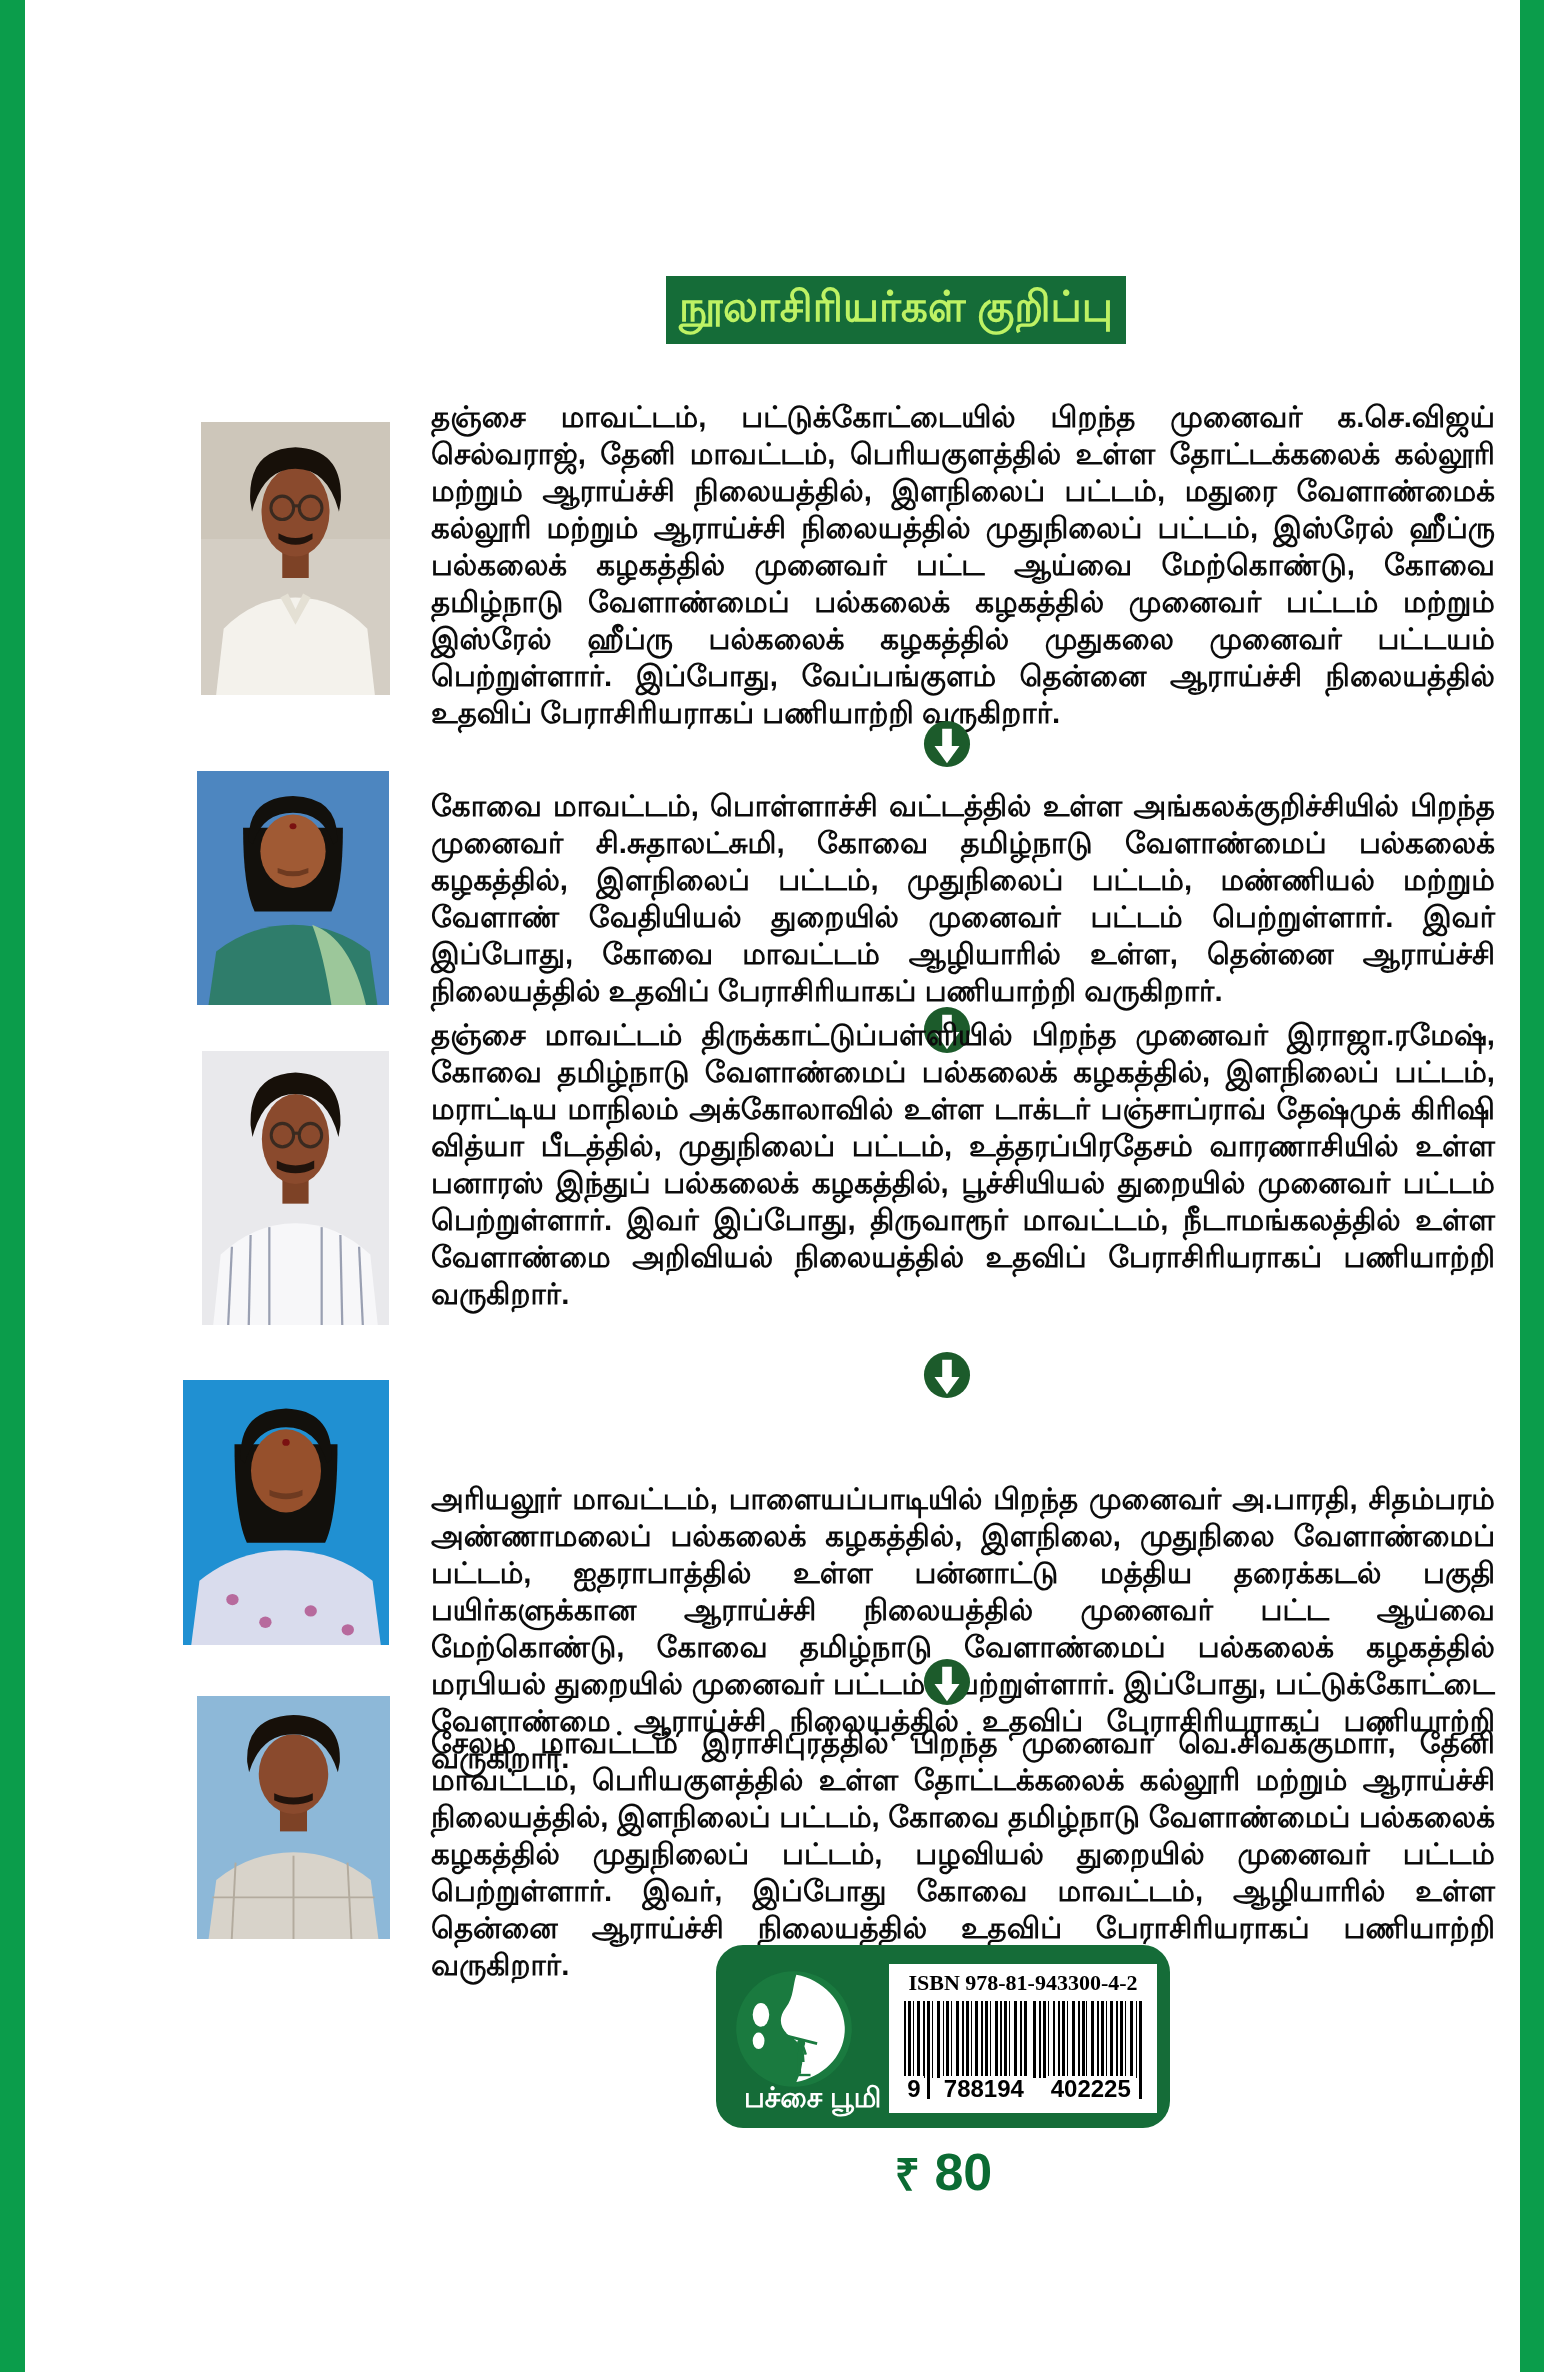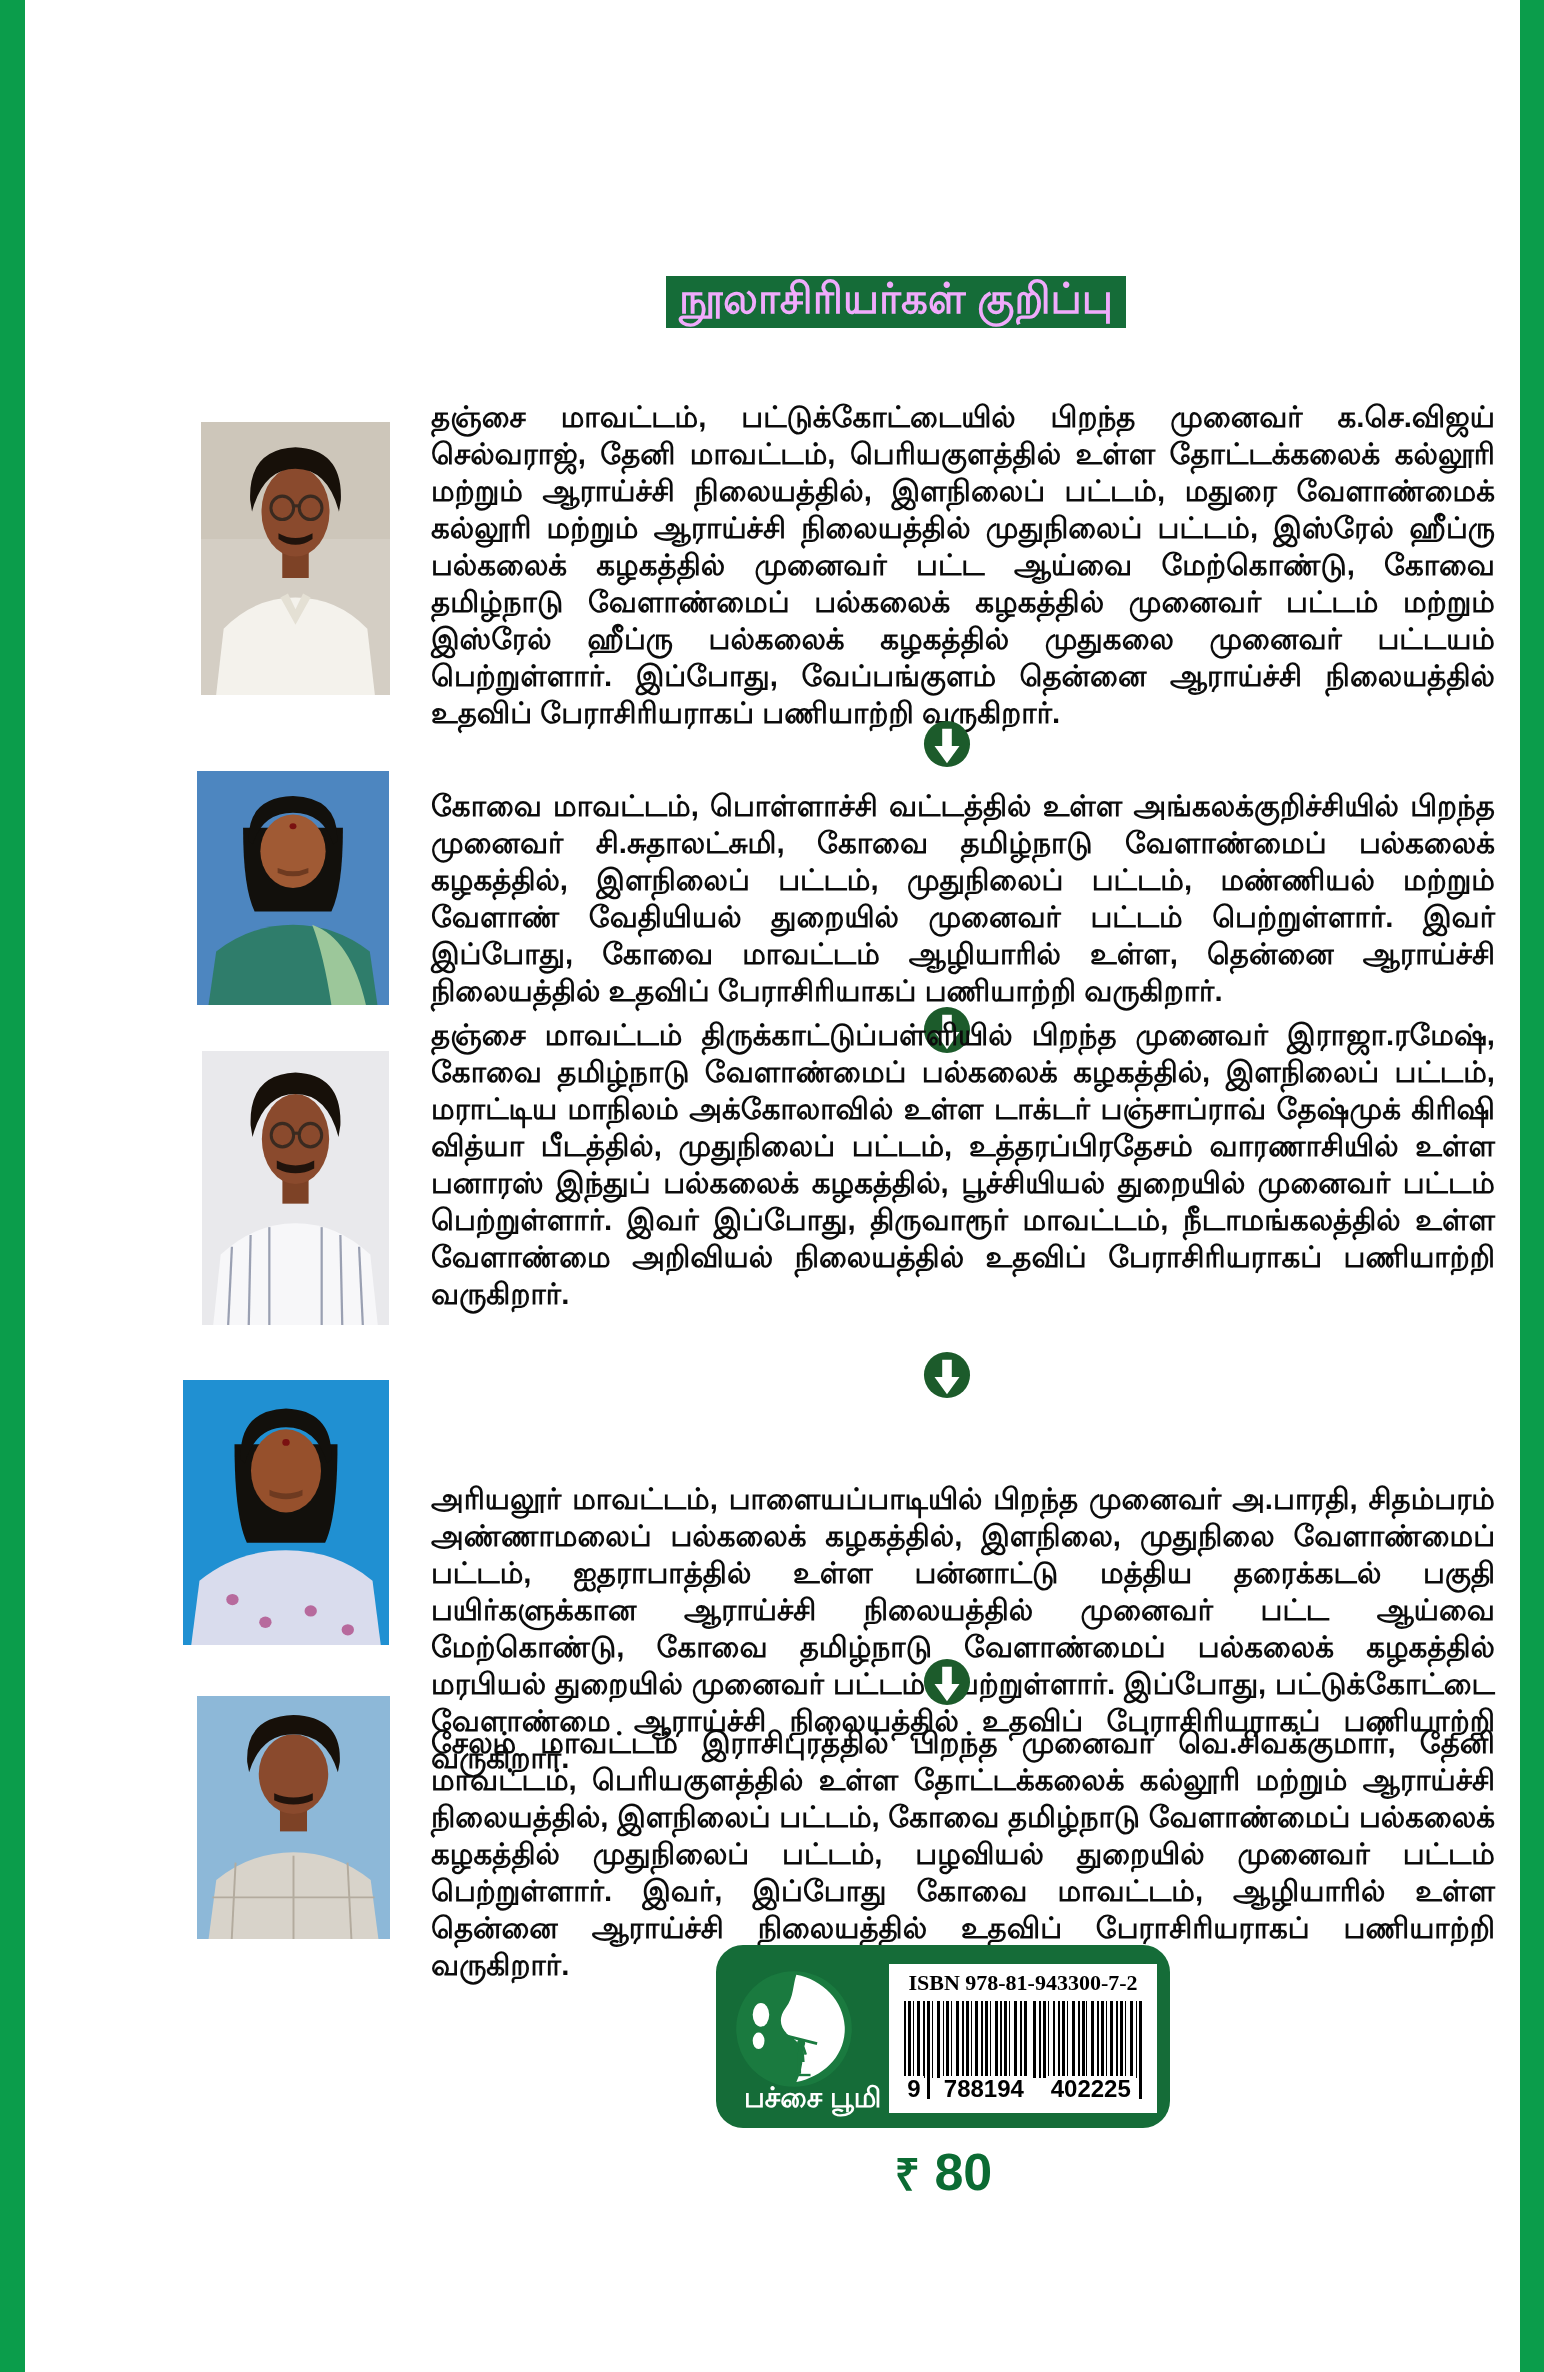--- a/index.html
+++ b/index.html
@@ -2,22 +2,22 @@
 <html><head>
 <meta charset="utf-8">
 <style>
   html,body{margin:0;padding:0;background:#ffffff;}
   .page{position:relative;width:1545px;height:2372px;background:#ffffff;overflow:hidden;
         font-family:"Liberation Sans",sans-serif;}
   .edge-stripe{position:absolute;top:0;width:25px;height:2372px;background:#0b9d4b;}
   .edge-left{left:0;}
   .edge-right{right:0;}
 
-  .title-box{position:absolute;left:666px;top:276px;width:460px;height:52px;
-             background:#156c38;color:#f0abfc;display:flex;align-items:center;justify-content:center;
+  .title-box{position:absolute;left:666px;top:276px;width:460px;height:68px;
+             background:#156c38;color:#bef264;display:flex;align-items:center;justify-content:center;
              font-size:42px;font-weight:bold;}
 
   .bio{position:absolute;left:415px;width:1064px;color:#0c0c0c;font-weight:bold;
        font-size:29.4px;line-height:37px;text-align:justify;margin:16px;}
   .bio-1{top:382px;} .bio-2{top:771px;} .bio-3{top:1000px;} .bio-4{top:1464px;} .bio-5{top:1708px;}
 
   .photo{position:absolute;display:block;}
   .photo svg{width:100%;height:100%;display:block;}
   .photo-1{left:201px;top:422px;width:189px;height:273px;}
   .photo-2{left:197px;top:771px;width:192px;height:234px;}
@@ -197,21 +197,21 @@
           <circle cx="56" cy="62" r="3.4"></circle>
           <path d="M54,65 L58,65 L59,78 L56,78 L56,88 L53,88 L53,72 Z"></path>
           <rect x="44" y="58" width="26" height="2.4" transform="rotate(14 57 59)"></rect>
           <rect x="57" y="60" width="2.2" height="12" transform="rotate(-18 58 66)"></rect>
           <path d="M50,88 L64,88 L64,90 L50,90 Z"></path>
         </g>
       </svg>
     </div>
     <div class="pub-name">பச்சை பூமி</div>
     <div class="isbn-box">
-      <div class="isbn-label">ISBN 978-81-943300-7-2</div>
+      <div class="isbn-label">ISBN 978-81-943300-4-2</div>
       <div class="barcode">
         <div class="bars"></div>
         <div class="guard g1"></div>
         <div class="guard g2"></div>
         <div class="guard g3"></div>
         <div class="digits">
           <span class="dg-left">9</span>
           <span class="dg-mid">788194</span>
           <span class="dg-right">402225</span>
         </div>

